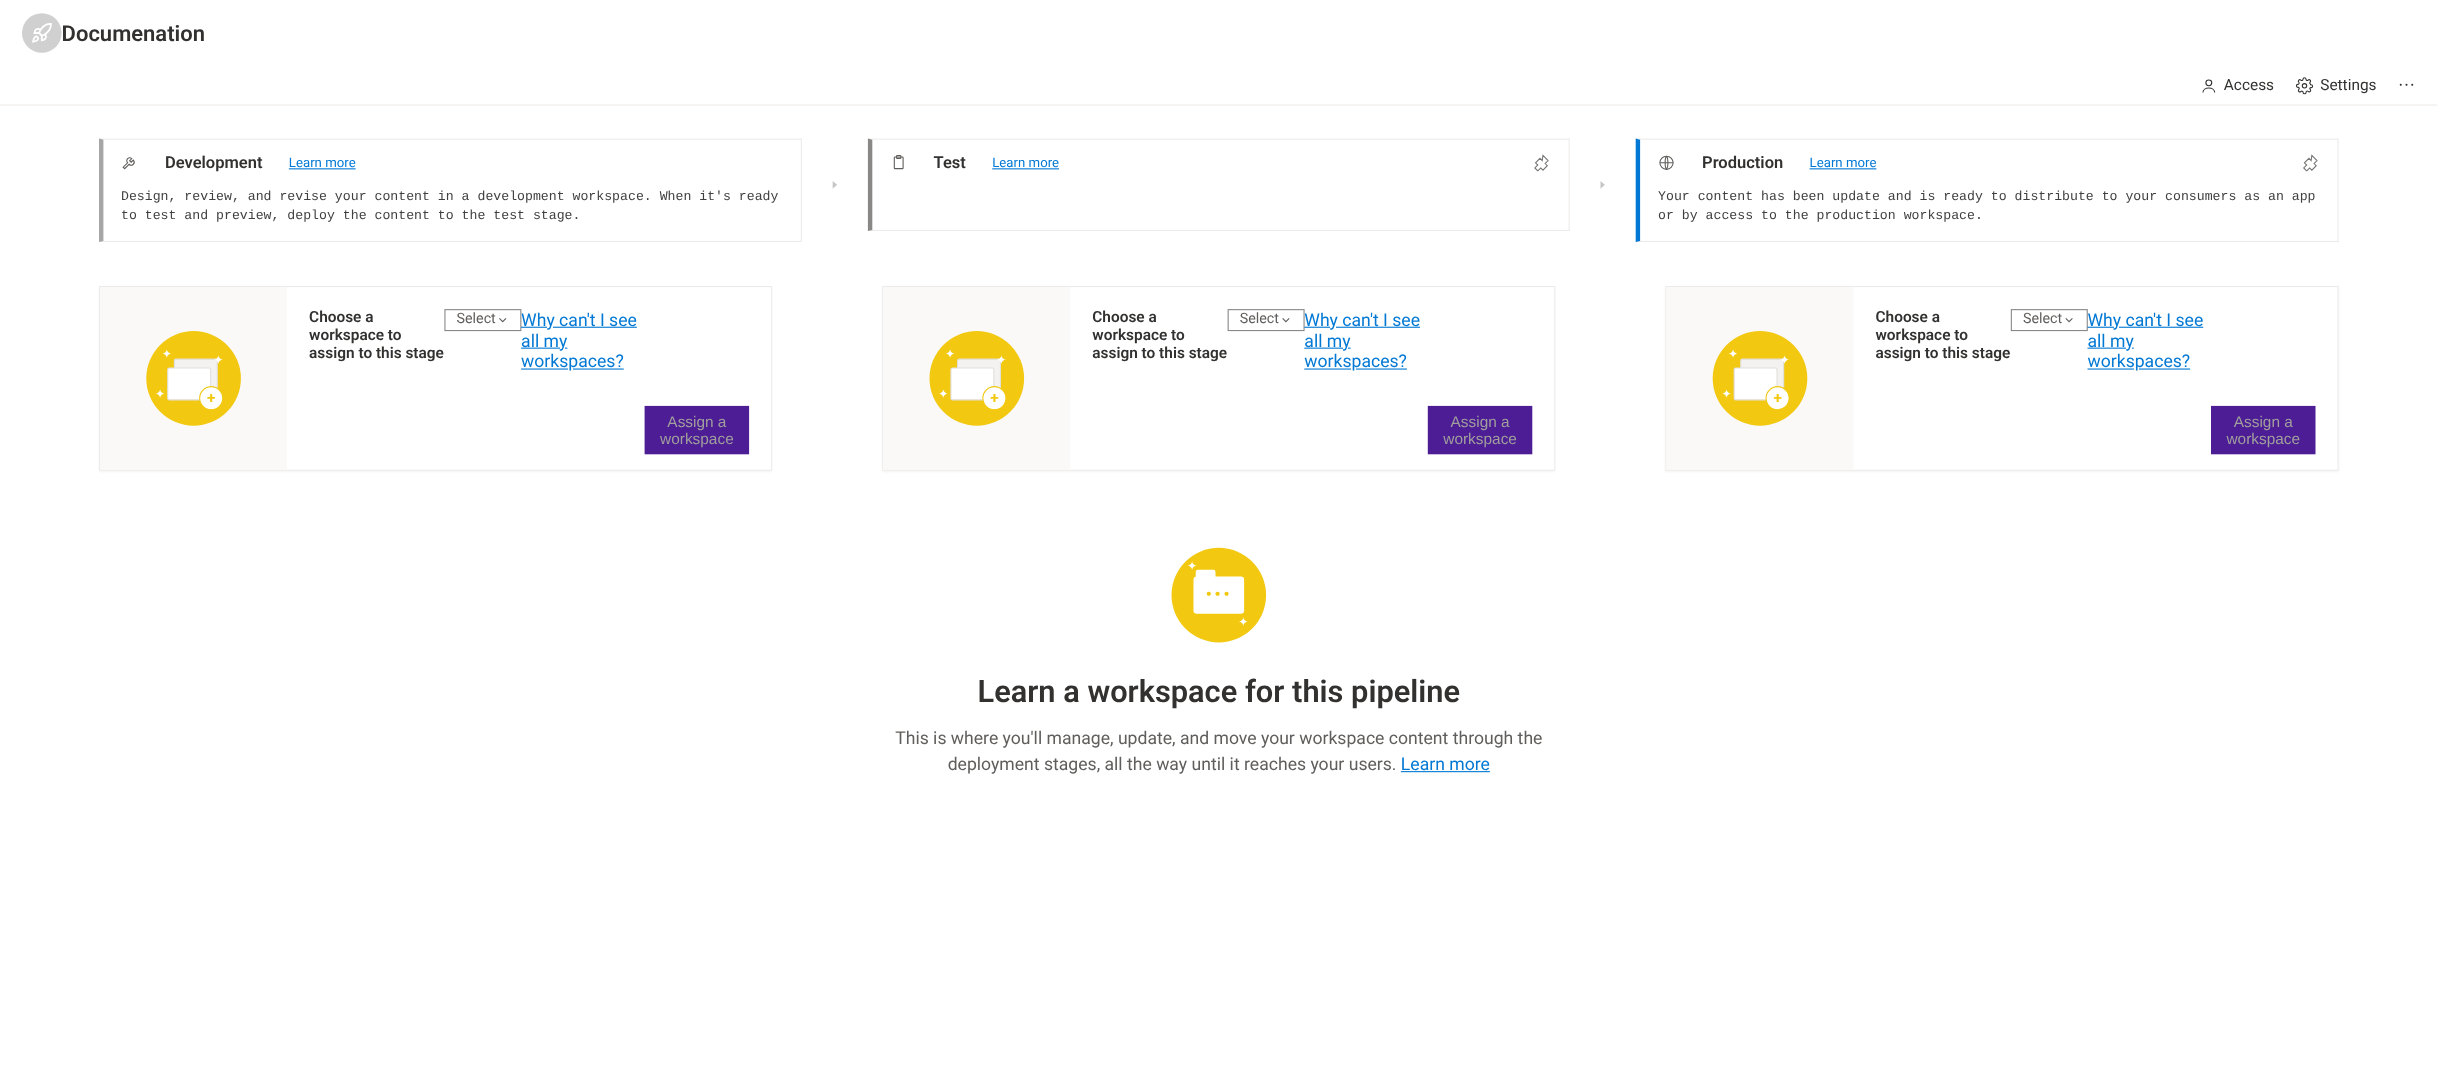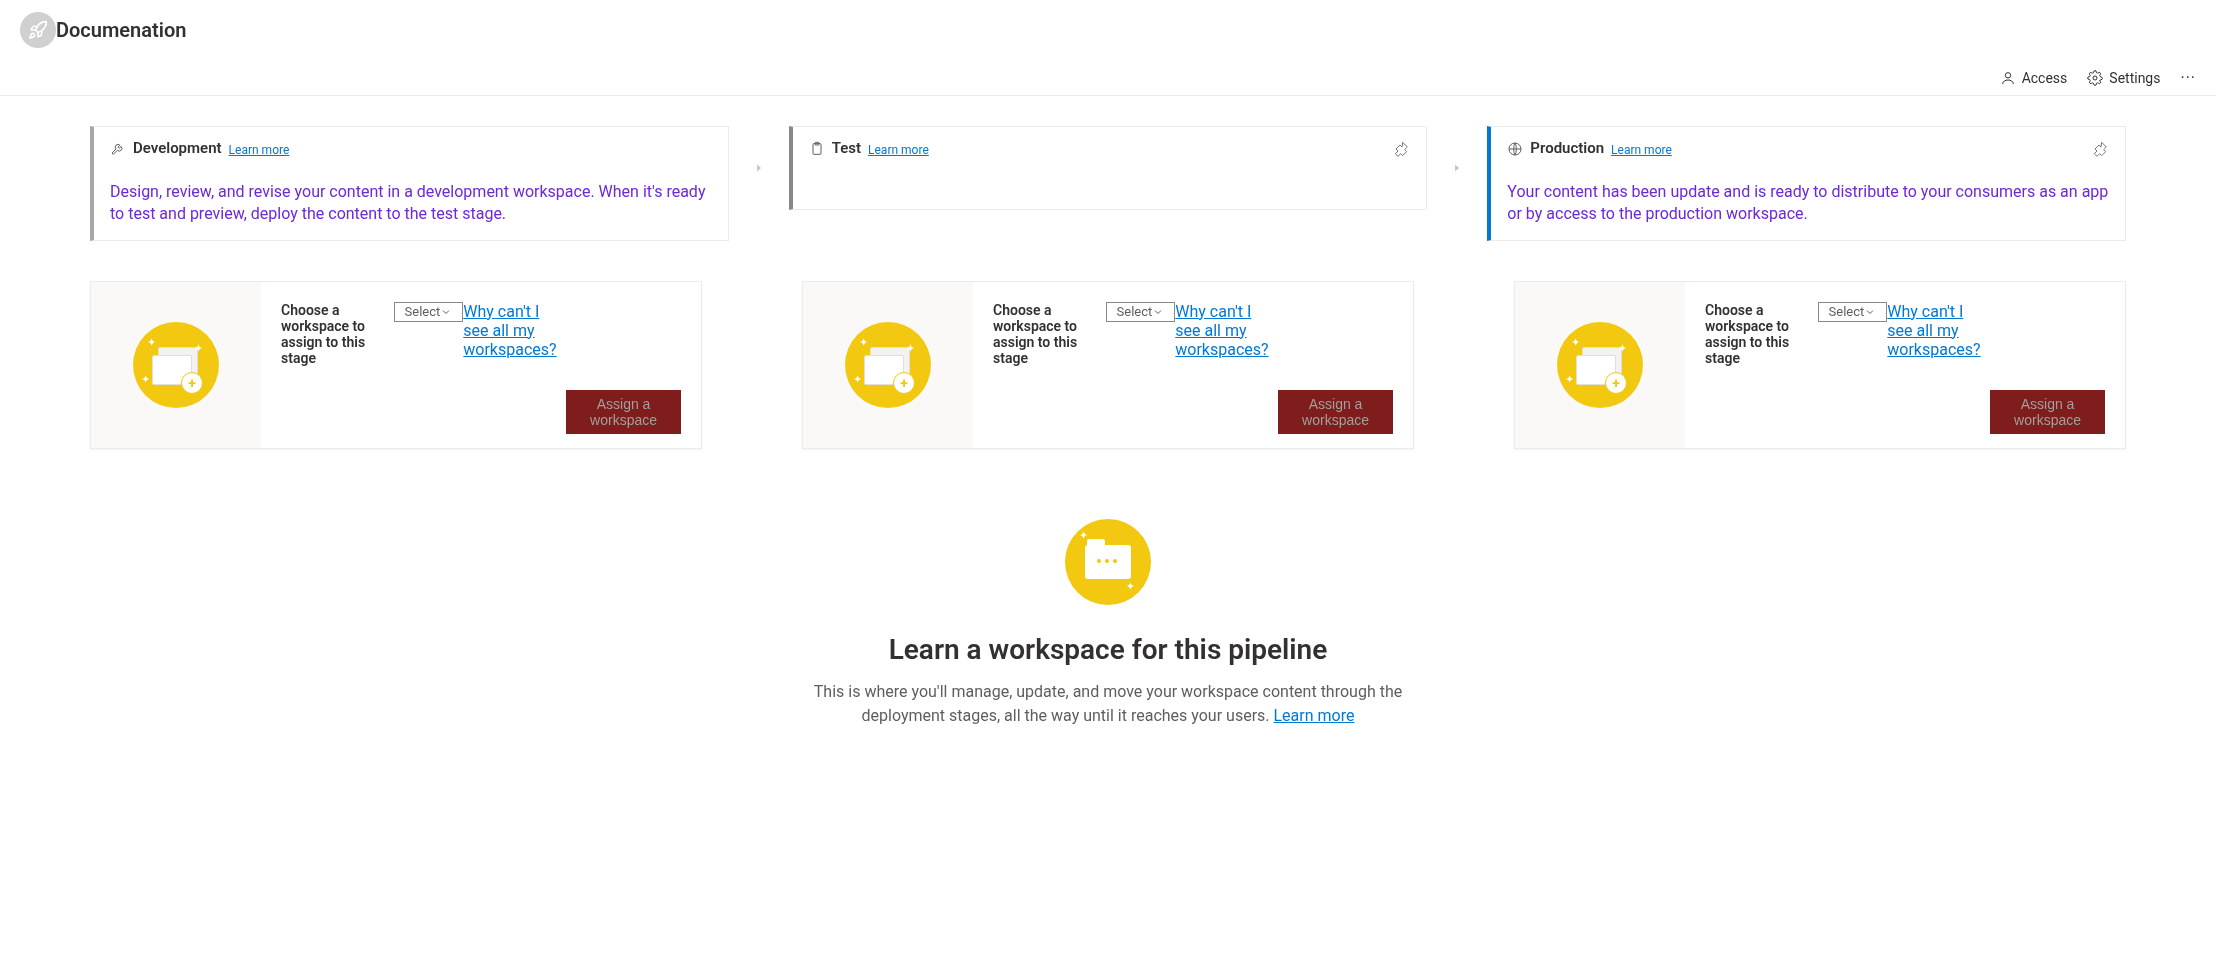--- a/index.html
+++ b/index.html
@@ -68,45 +68,46 @@
       border: 1px solid #edebe9;
       border-left: 4px solid;
       padding: 12px 16px 14px 16px;
       min-height: 84px;
     }
     .stage-card.dev { border-left-color: #a6a6a6; }
     .stage-card.test { border-left-color: #8a8886; }
     .stage-card.prod { border-left-color: #0078d4; }
     .stage-head {
       display: flex;
-      align-items: flex-end;
-      gap: 7px;
-      margin-bottom: 24px;
+      align-items: center;
+      gap: 24px;
+      margin-bottom: 14px;
     }
     .stage-head svg { width: 16px; height: 16px; }
     .stage-name {
       font-weight: 600;
       font-size: 15px;
     }
     .learn-more {
       color: #0078d4;
       text-decoration: underline;
       font-size: 12px;
       cursor: pointer;
     }
     .stage-badge {
       margin-left: auto;
       width: 18px;
       height: 18px;
       color: #797775;
     }
     .stage-desc {
-      font-size: 16px;
-      color: #6d28d9;
+      font-size: 12px;
+      color: #404040;
       line-height: 1.4;
+      font-family: Liberation Mono, monospace;
     }
     .stage-arrow {
       width: 60px;
       display: flex;
       align-items: center;
       justify-content: center;
       height: 84px;
       color: #c8c6c4;
     }
     .stage-arrow svg { width: 12px; height: 12px; }
@@ -199,23 +200,23 @@
     .select-box svg { width: 12px; height: 12px; }
     .help-link {
       color: #0078d4;
       text-decoration: underline;
       font-size: 16px;
       cursor: pointer;
     }
     .assign-btn {
       margin-top: auto;
       align-self: flex-end;
-      background: #7f1d1d;
+      background: #4c1d95;
       border: none;
-      padding: 6px 24px;
+      padding: 6px 14px;
       color: #a19f9d;
       font-size: 14px;
       cursor: not-allowed;
     }
     .empty-state {
       display: flex;
       flex-direction: column;
       align-items: center;
       padding: 60px 20px 30px 20px;
       text-align: center;

